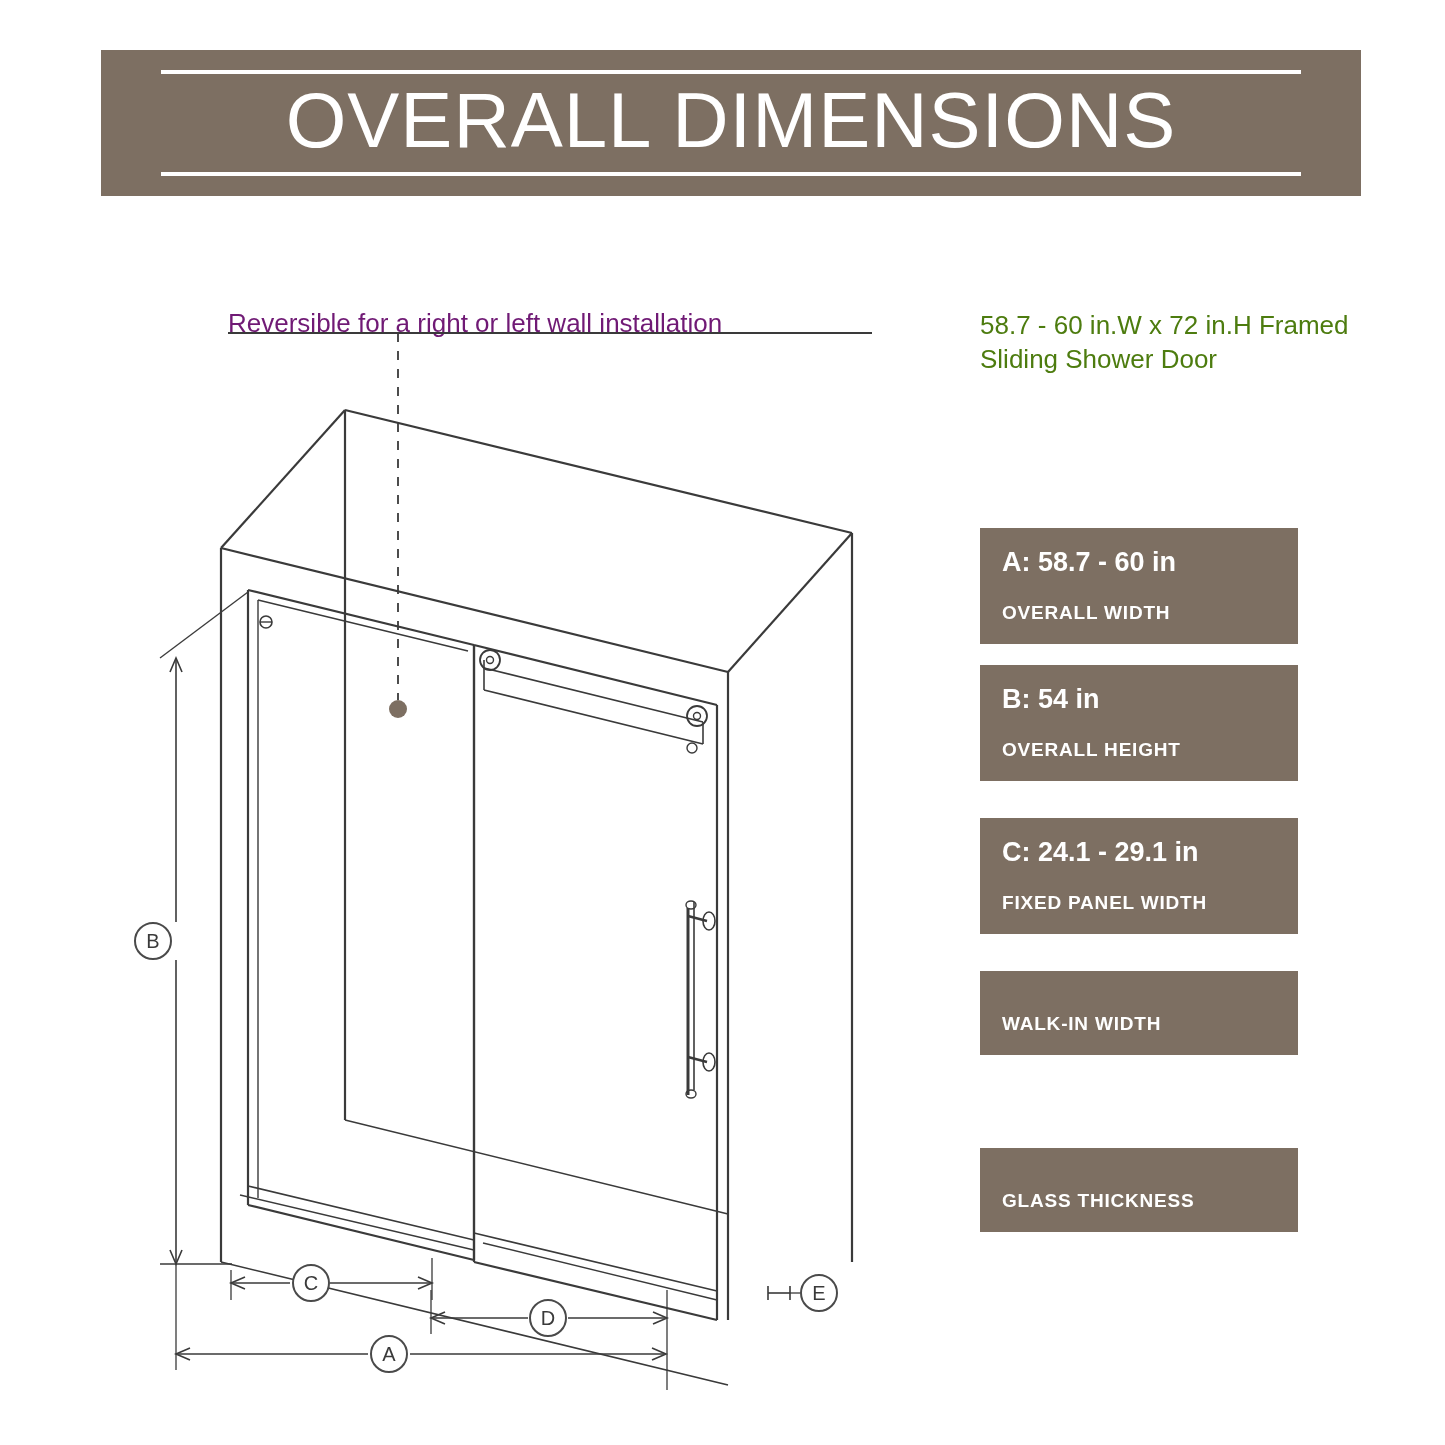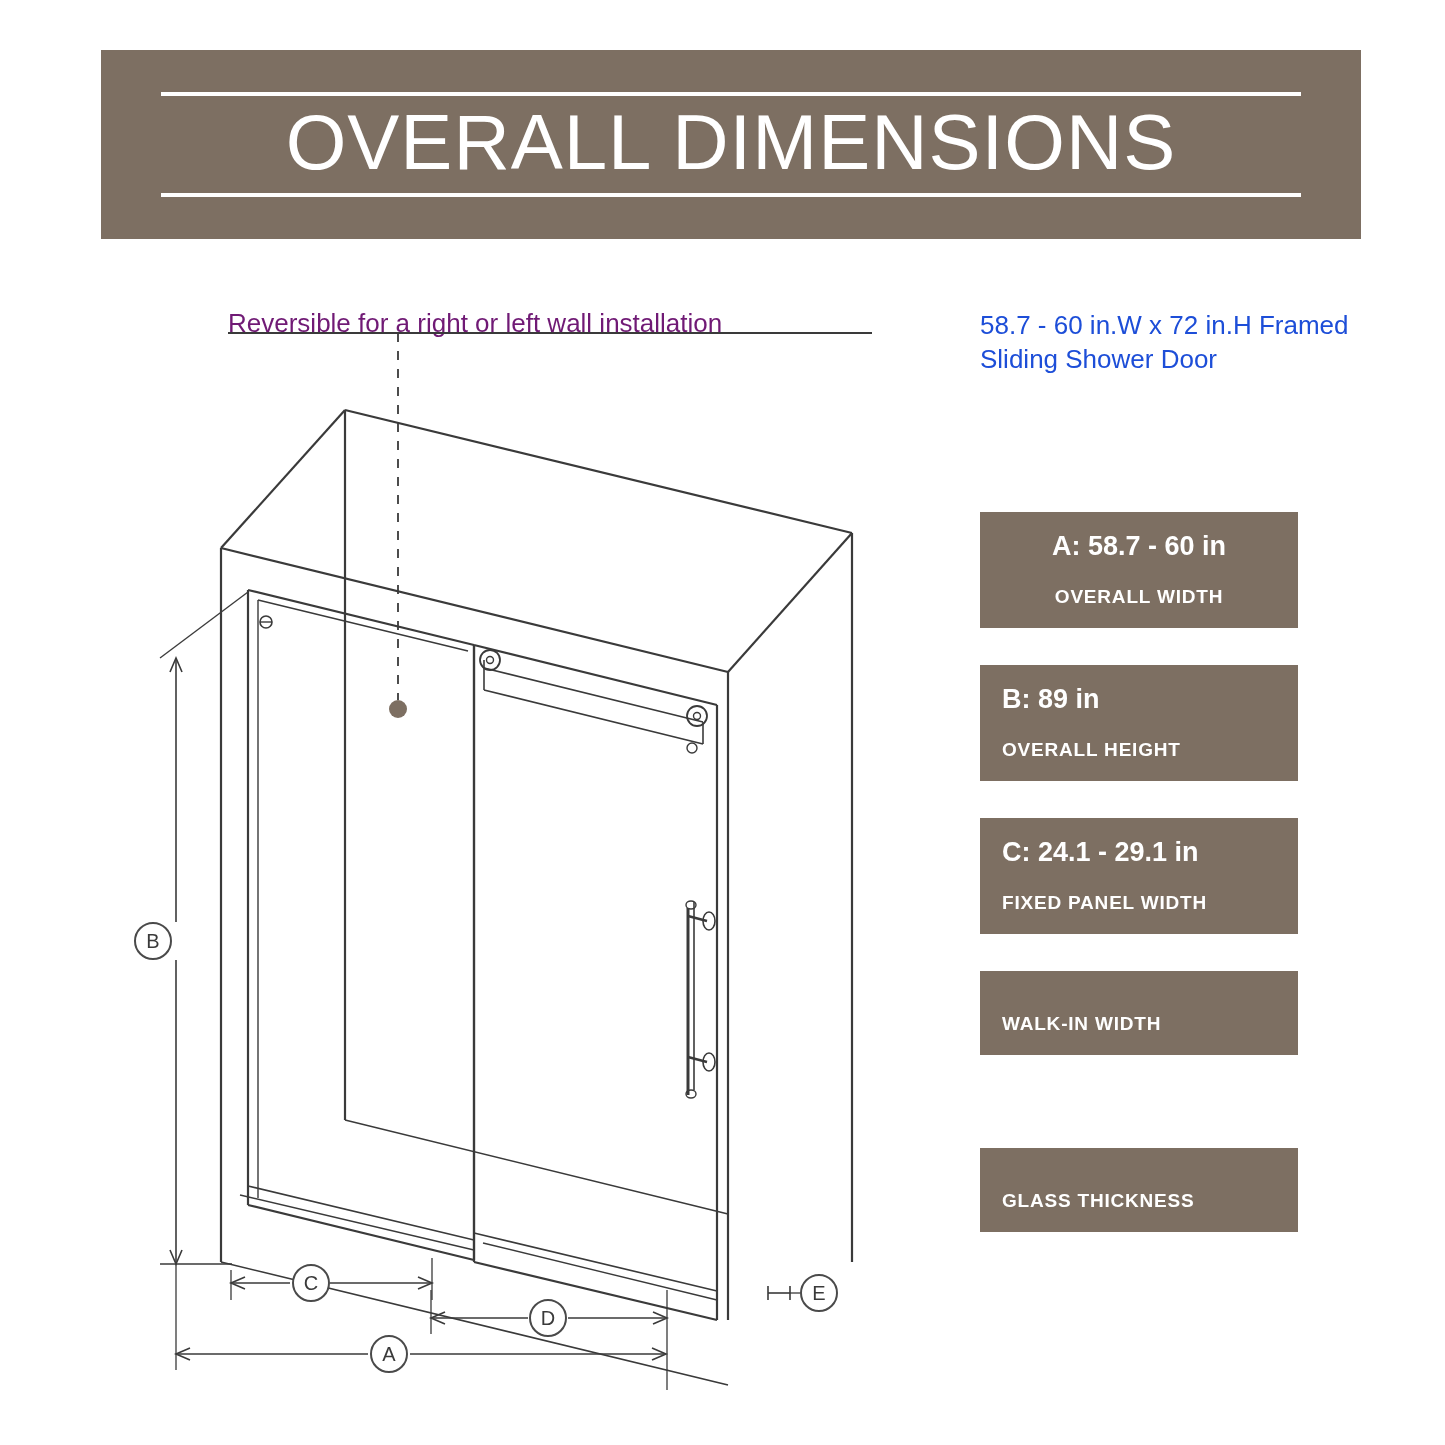--- a/index.html
+++ b/index.html
@@ -15,21 +15,21 @@
     color: #1a1a1a;
     overflow: hidden;
   }
 
   
   .header-banner {
     position: absolute;
     left: 101px;
     top: 50px;
     width: 1260px;
-    height: 189px;
+    height: 146px;
     background: #7d6f62;
     display: flex;
     align-items: center;
     justify-content: center;
   }
   .header-inner {
     width: 1140px;
     border-top: 4px solid #ffffff;
     border-bottom: 4px solid #ffffff;
     padding: 6px 0 10px 0;
@@ -52,21 +52,21 @@
     font-size: 26px;
     color: #701a75;
     white-space: nowrap;
   }
   .product-title {
     position: absolute;
     left: 980px;
     top: 308px;
     font-size: 26px;
     line-height: 1.32;
-    color: #1d4ed8;
+    color: #4d7c0f;
     width: 380px;
   }
 
   
   .spec-card {
     position: absolute;
     left: 980px;
     width: 318px;
     background: #7d6f62;
     color: #ffffff;
@@ -79,21 +79,21 @@
     line-height: 1.2;
     white-space: nowrap;
   }
   .spec-card .spec-label {
     font-size: 19px;
     font-weight: bold;
     letter-spacing: 0.8px;
     margin-top: 24px;
     white-space: nowrap;
   }
-  #spec-a { top: 512px; text-align: center; }
+  #spec-a { top: 528px; }
   #spec-b { top: 665px; }
   #spec-c { top: 818px; }
   #spec-d { top: 971px; }
   #spec-e { top: 1148px; }
 
   
   .drawing {
     position: absolute;
     left: 0;
     top: 0;
@@ -127,21 +127,21 @@
 </div>
 
 <div class="reversible-note">Reversible for a right or left wall installation</div>
 <div class="product-title">58.7 - 60 in.W x 72 in.H Framed Sliding Shower Door</div>
 
 <div class="spec-card" id="spec-a">
   <div class="spec-value">A: 58.7 - 60 in</div>
   <div class="spec-label">OVERALL WIDTH</div>
 </div>
 <div class="spec-card" id="spec-b">
-  <div class="spec-value">B: 89 in</div>
+  <div class="spec-value">B: 54 in</div>
   <div class="spec-label">OVERALL HEIGHT</div>
 </div>
 <div class="spec-card" id="spec-c">
   <div class="spec-value">C: 24.1 - 29.1 in</div>
   <div class="spec-label">FIXED PANEL WIDTH</div>
 </div>
 <div class="spec-card" id="spec-d">
   <div class="spec-label">WALK-IN WIDTH</div>
 </div>
 <div class="spec-card" id="spec-e">

